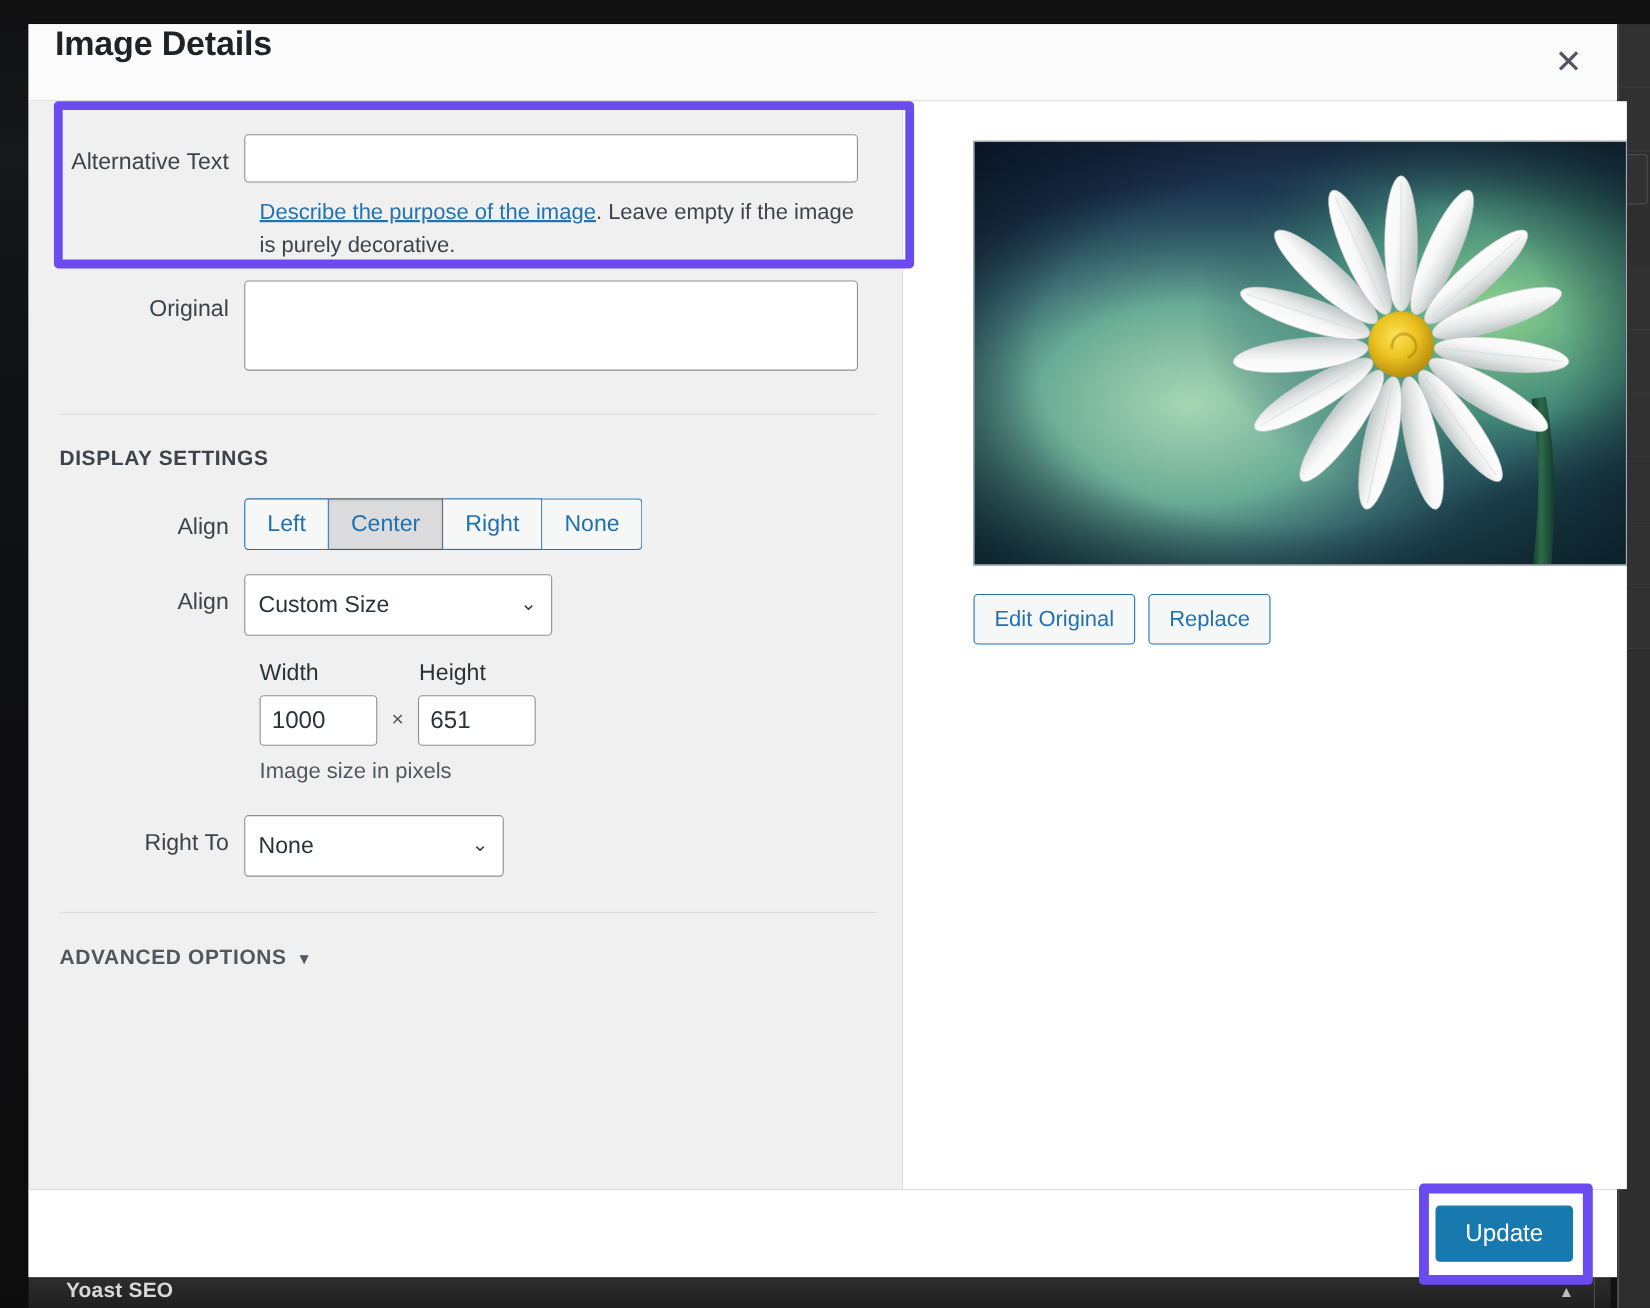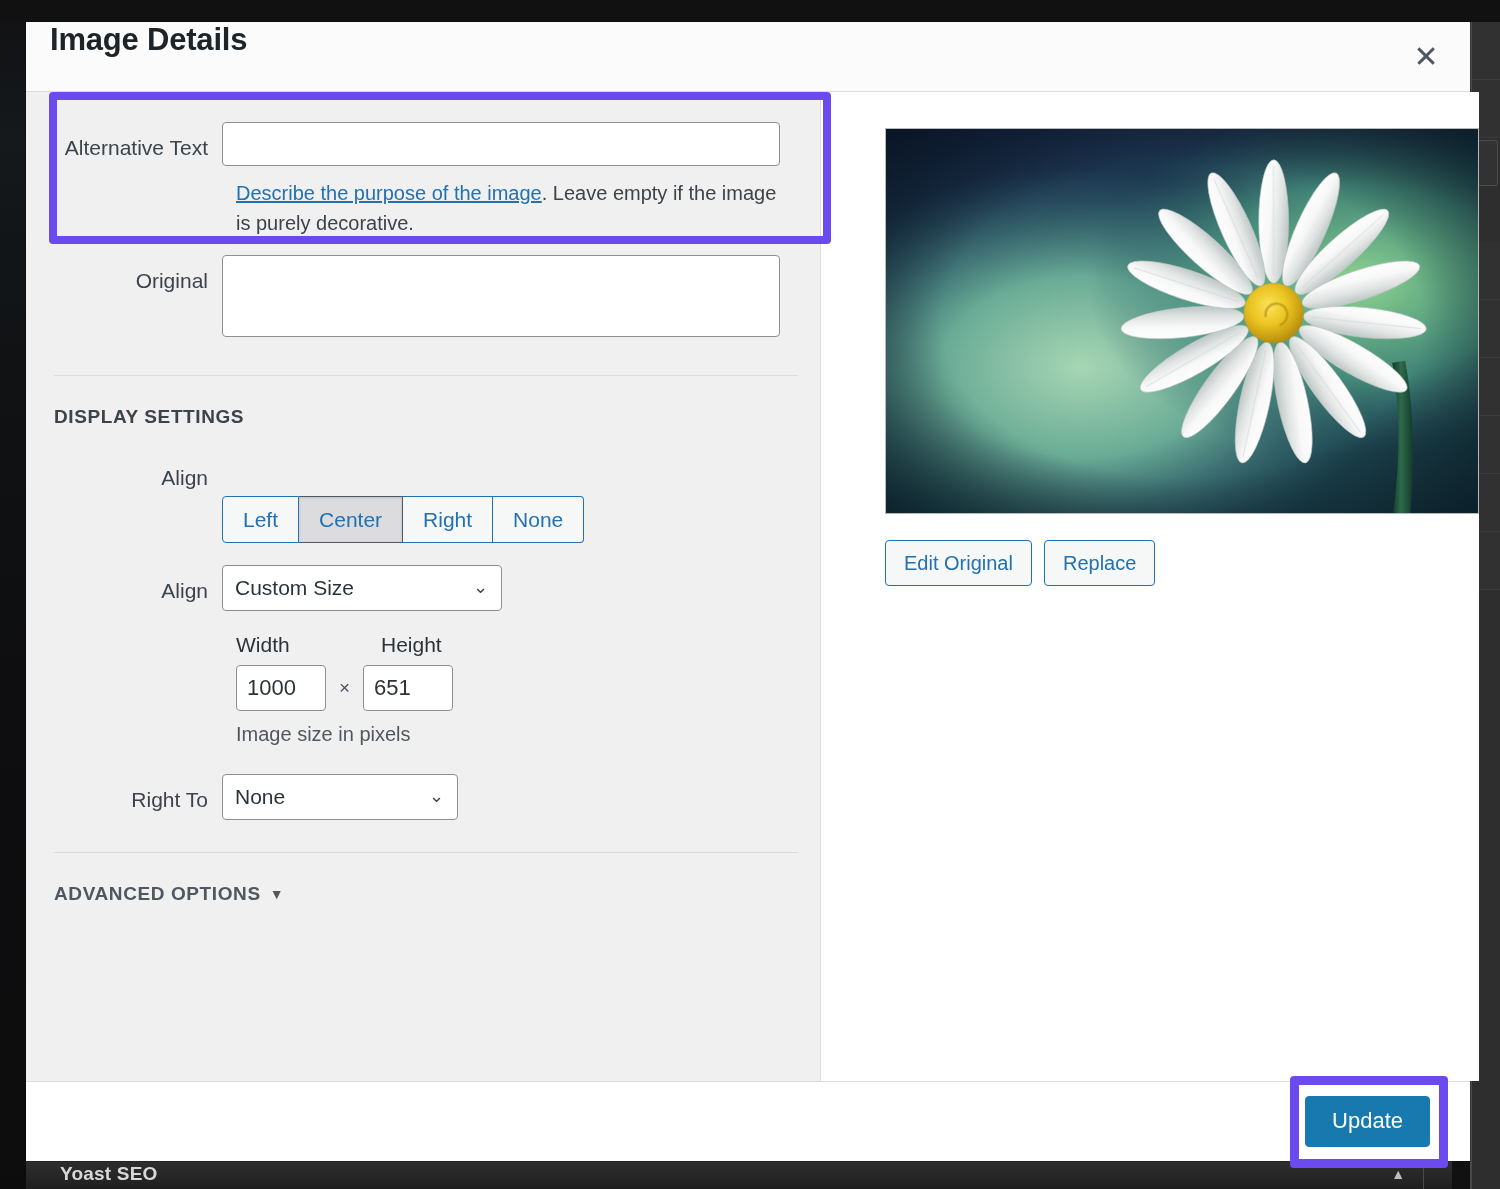--- a/index.html
+++ b/index.html
@@ -24,24 +24,24 @@
   .backdrop-right-col .bg-row {
     height: 58px; border-bottom: 1px solid #3a3a3a; background:#313131;
   }
   .backdrop-right-col .bg-box {
     position:absolute; right:2px; top:118px; width:22px; height:46px;
     border:1px solid #4d4d4d; border-radius:3px; background:#323232;
   }
 
   
   .yoast-bar {
-    position: absolute; left: 26px; right: 48px; bottom: 0; height: 32px;
+    position: absolute; left: 26px; right: 36px; bottom: 0; height: 32px;
     background: linear-gradient(180deg,#2f2f2f 0%,#262626 60%,#1e1e1e 100%);
     border-top: 2px solid #050505;
-    display: flex; align-items: center; padding: 0 28px 0 34px; margin-top: 44px;
+    display: flex; align-items: center; padding: 0 14px 0 34px; margin-top: 44px;
   }
   .yoast-bar .yoast-label {
     color: #d8d8d8; font-size: 19px; font-weight: bold; letter-spacing: .2px;
     font-family: "Liberation Sans", sans-serif;
   }
   .yoast-bar .spacer { flex: 1; }
   .yoast-bar .toggle-arrow { color:#bdbdbd; font-size: 14px; }
   .yoast-bar .right-sep { width:1px; height:32px; background:#4a4a4a; margin-left:18px;}
 
   
@@ -148,49 +148,48 @@
 
   .settings-rows { margin-top: 24px; }
 
   .btn-group { display: flex; }
   .btn-group button {
     border: 1px solid #2271b1; border-left-width: 0;
     background: #f6f7f7; color: #2271b1;
     font-size: 21px; padding: 10px 20px;
     font-family: "Liberation Sans", sans-serif; cursor: pointer;
     line-height: 1.2;
-    margin-top: 44px;
   }
   .btn-group button:first-child { border-left-width: 1px; border-radius: 4px 0 0 4px; }
   .btn-group button:last-child { border-radius: 0 4px 4px 0; }
   .btn-group button.selected {
     background: #dcdcde; border-color: #50575e; color: #2271b1;
     box-shadow: inset 0 1px 3px rgba(0,0,0,.12);
   }
 
   .wp-select {
-    width: 280px; height: 46px;
+    width: 280px; height: 56px;
     border: 1px solid #8c8f94; border-radius: 4px; background: #fff;
     font-size: 21px; color: #2c3338; padding: 0 36px 0 12px;
     font-family: "Liberation Sans", sans-serif;
     appearance: none; -webkit-appearance: none; cursor: pointer;
   }
   .select-wrap { position: relative; display: inline-block; }
   .select-wrap .chev {
     position: absolute; right: 14px; top: 50%; transform: translateY(-55%);
     pointer-events: none; color: #3c434a; font-size: 18px;
   }
   .wp-select.linkto { width: 236px; }
 
   .size-row { margin-top: 22px; margin-left: 196px; padding-left: 14px; }
   .size-labels { display: flex; gap: 0; font-size: 21px; color: #2c3338; }
   .size-labels .w { width: 145px; }
   .size-inputs { display: flex; align-items: center; margin-top: 8px; }
   .num-input {
-    width: 90px; height: 46px; border: 1px solid #8c8f94; border-radius: 4px;
+    width: 107px; height: 46px; border: 1px solid #8c8f94; border-radius: 4px;
     font-size: 22px; padding: 0 10px; color: #2c3338; background: #fff;
     font-family: "Liberation Sans", sans-serif;
   }
   .times { margin: 0 13px; font-size: 19px; color: #50575e; }
   .size-hint { margin-top: 12px; font-size: 20px; color: #50575e; }
 
   .row-gap { margin-top: 22px; }
 
   .adv-options {
     margin: 30px 0 0 28px; font-size: 19px; font-weight: bold;

